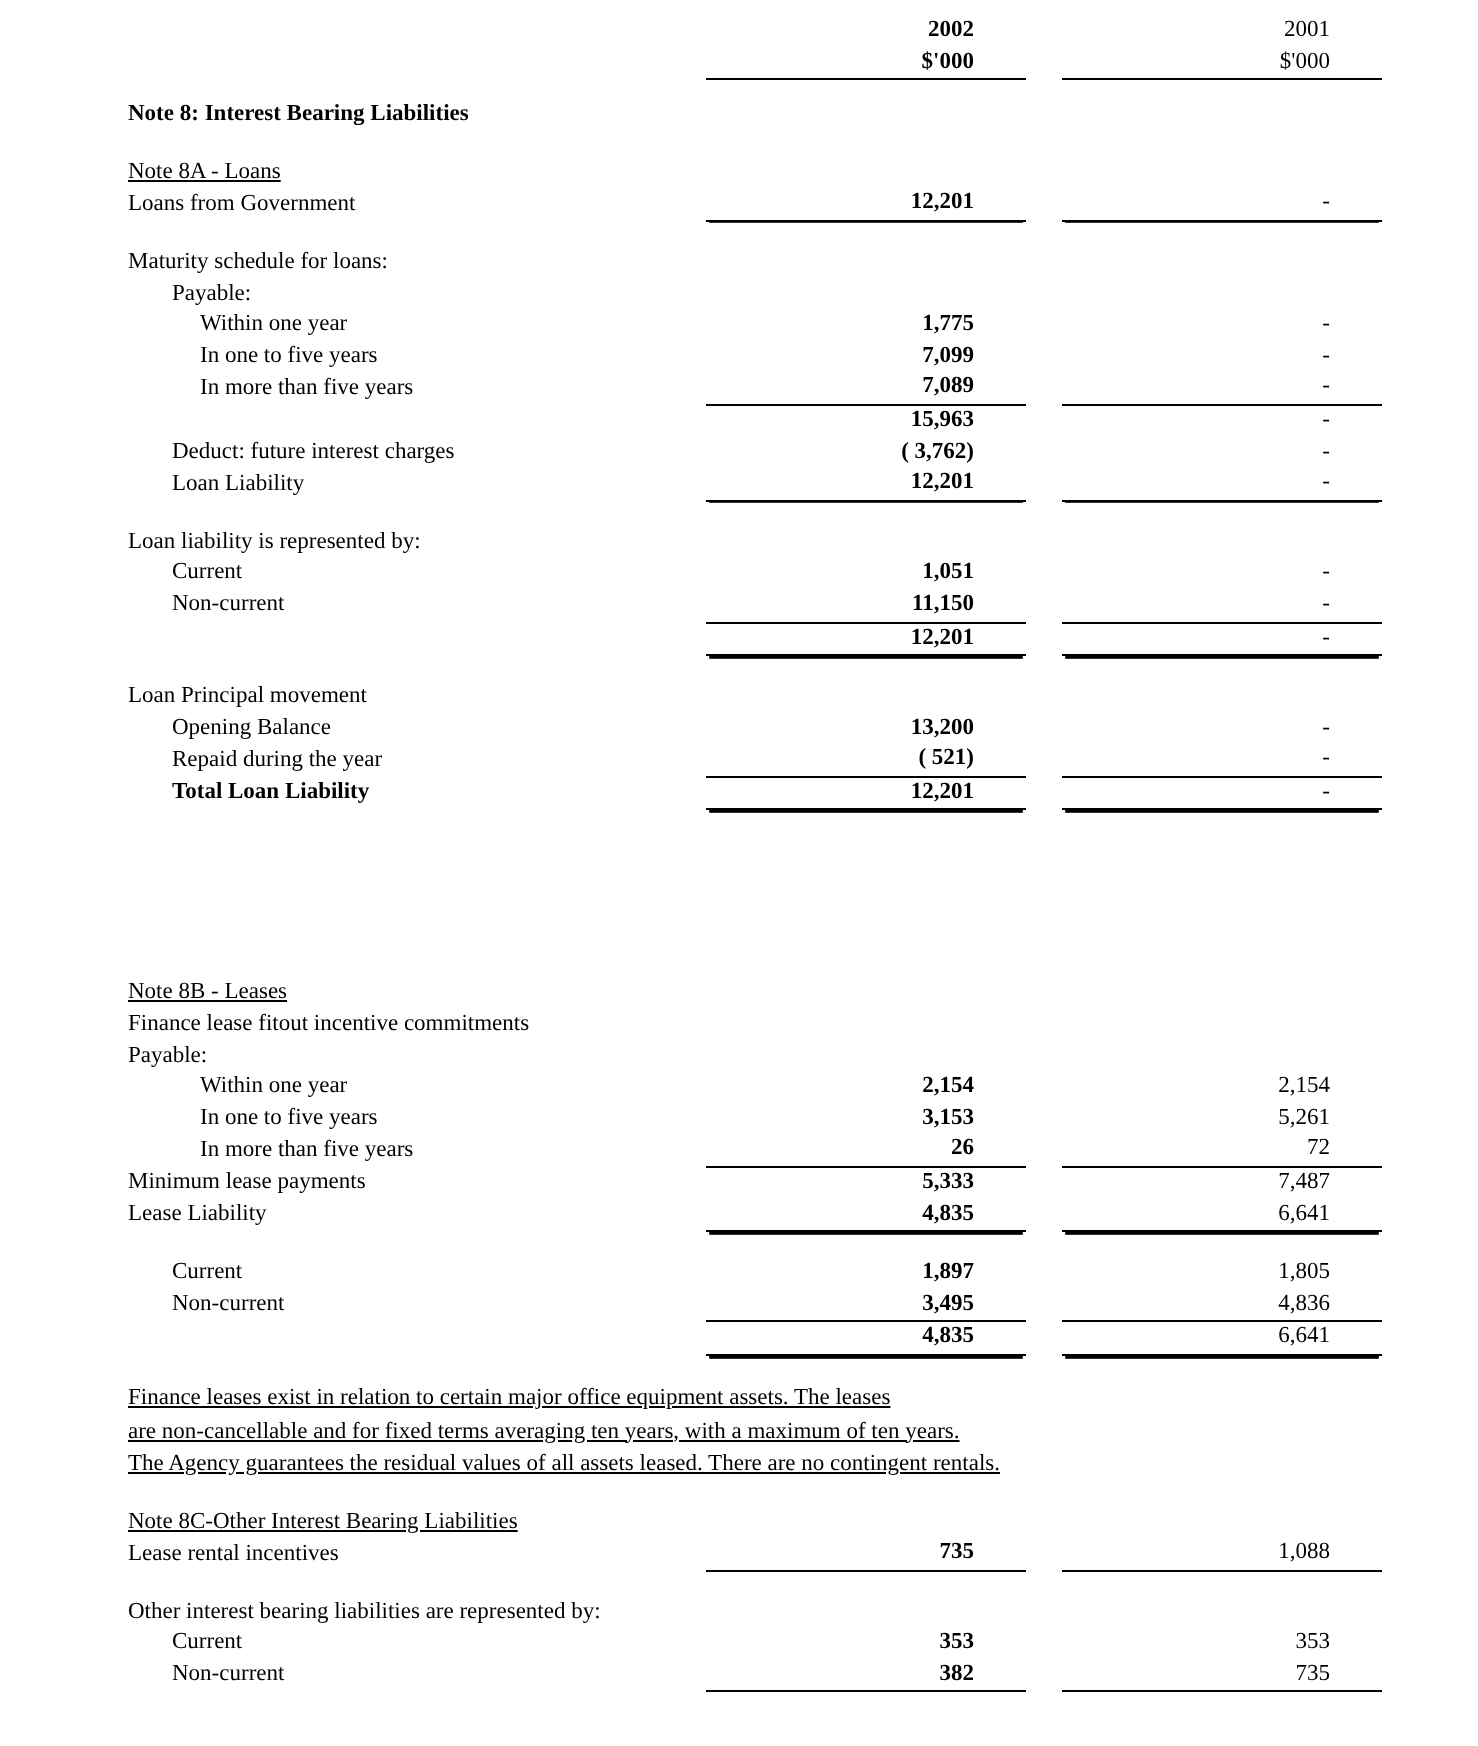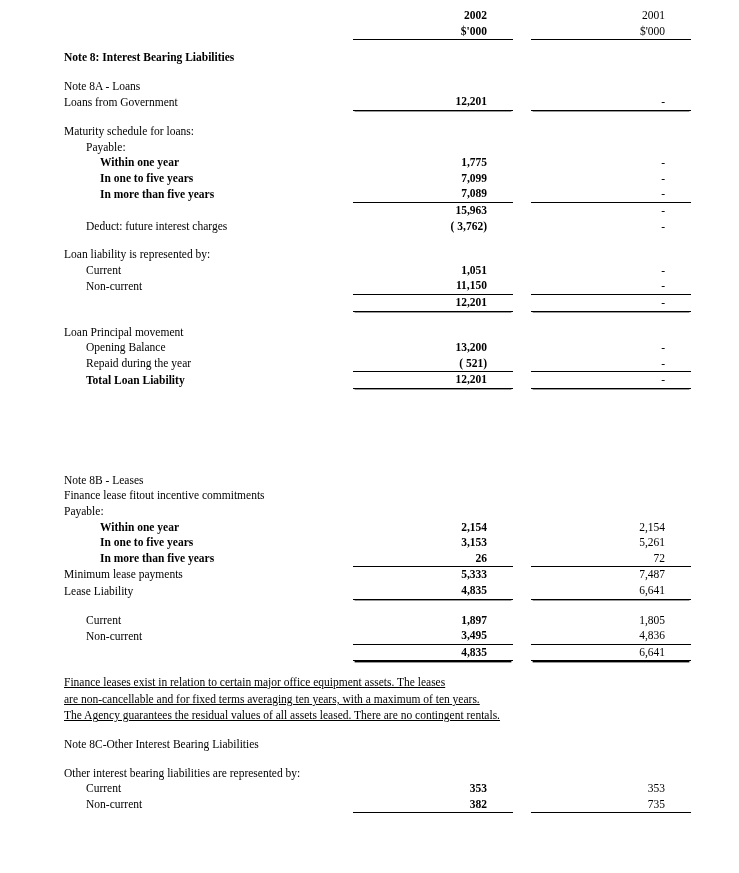--- a/index.html
+++ b/index.html
@@ -42,24 +42,24 @@
   }
   td.label {
     padding-left: 64px;
   }
   td.num {
     text-align: right;
     padding-right: 26px;
   }
   .ind0 { padding-left: 64px; }
   .ind1 { padding-left: 86px; }
-  .ind2 { padding-left: 100px; font-weight: bold; }
+  .ind2 { padding-left: 100px; }
 
   .bold { font-weight: bold; }
-  .ul { }
+  .ul { text-decoration: underline; }
 
   
   .rule-single { border-bottom: 1px solid #000; }
   .rule-double {
     border-bottom: 1px solid #000;
     box-shadow: 0 3px 0 -1.6px #000;
   }
   .spacer-row td { height: 13px; line-height: 13px; font-size: 0; }
   .bigspace td { height: 58px; line-height: 58px; font-size: 0; }
   .midspace td { height: 26px; line-height: 26px; font-size: 0; }
@@ -184,20 +184,27 @@
           <td class="num">-</td>
           <td></td>
         </tr>
         <tr>
           <td class="ind1">Deduct: future interest charges</td>
           <td class="num bold">( 3,762)</td>
           <td></td>
           <td class="num">-</td>
           <td></td>
         </tr>
+        <tr>
+          <td class="ind1">Loan Liability</td>
+          <td class="num bold rule-double">12,201</td>
+          <td></td>
+          <td class="num rule-double">-</td>
+          <td></td>
+        </tr>
         <tr class="spacer-row">
           <td colspan="5"></td>
         </tr>
         <tr>
           <td class="ind0">Loan liability is represented by:</td>
           <td class="num"></td>
           <td></td>
           <td class="num"></td>
           <td></td>
         </tr>
@@ -372,20 +379,27 @@
       <tr>
         <td class="label ul">Note 8C-Other Interest Bearing Liabilities</td>
         <td class="num"></td>
         <td></td>
         <td class="num"></td>
         <td></td>
       </tr>
     </tbody>
 
     <tbody id="tb-8c">
+        <tr>
+          <td class="ind0">Lease rental incentives</td>
+          <td class="num bold rule-single">735</td>
+          <td></td>
+          <td class="num rule-single">1,088</td>
+          <td></td>
+        </tr>
         <tr class="spacer-row">
           <td colspan="5"></td>
         </tr>
         <tr>
           <td class="ind0">Other interest bearing liabilities are represented by:</td>
           <td class="num"></td>
           <td></td>
           <td class="num"></td>
           <td></td>
         </tr>

